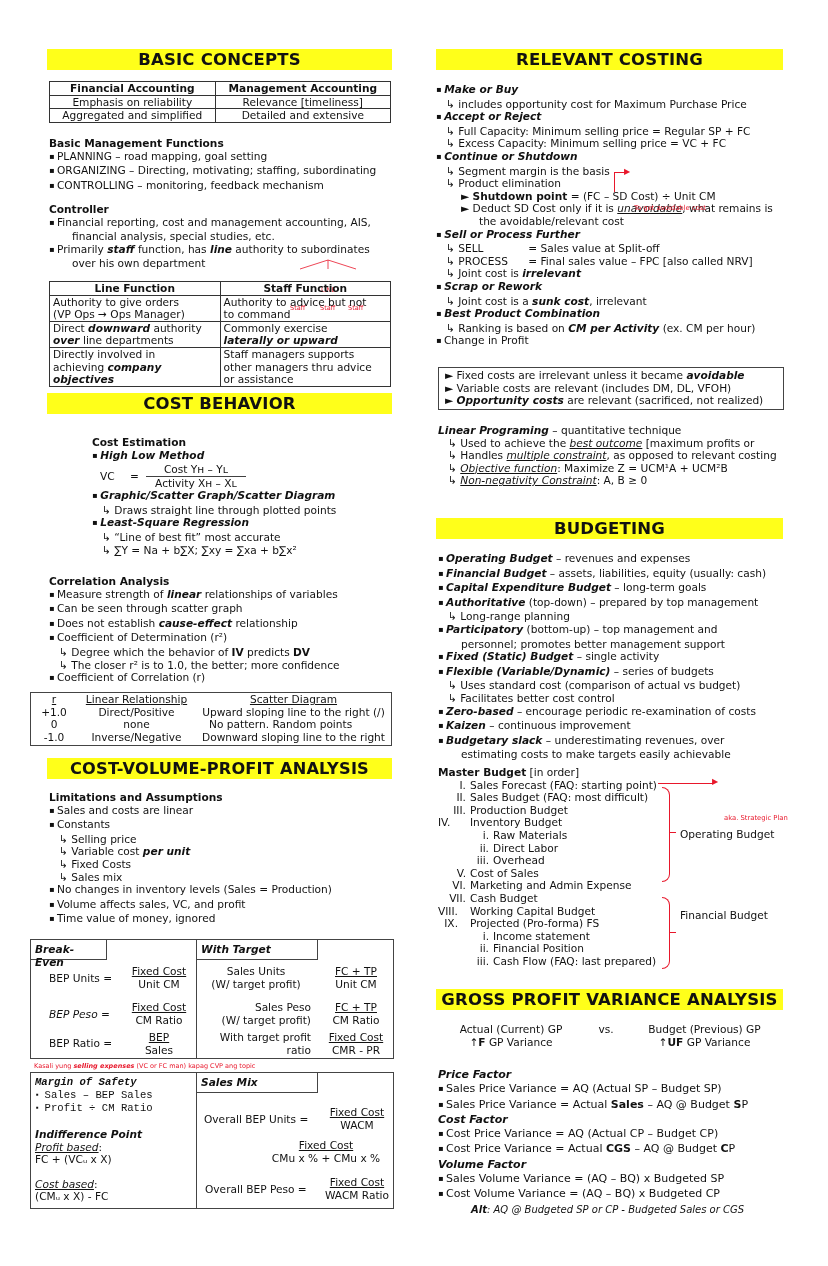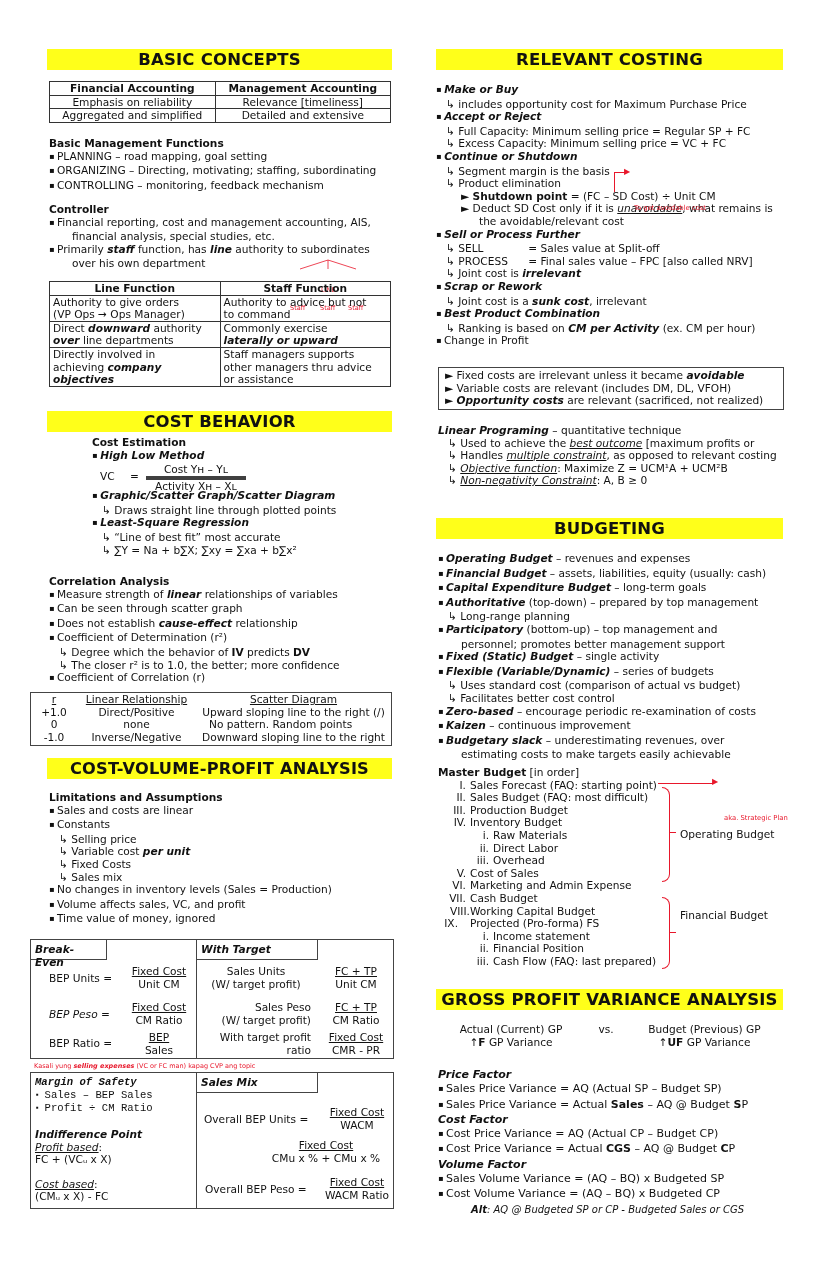--- a/index.html
+++ b/index.html
@@ -124,30 +124,30 @@
           </td>
       <td>
             <div>Staff managers supports</div>
             <div>other managers thru advice</div>
             <div>or assistance</div>
           </td>
     </tr>
   </tbody>
     </table>
 
-  <div class="abs banner" style="top:411px; left:0; width:345px;">COST BEHAVIOR</div>
+  <div class="abs banner" style="top:393px; left:0; width:345px;">COST BEHAVIOR</div>
 
   <div class="abs" style="top:436px; left:2px; width:345px;margin-left:43px;">
     <div class="line h">Cost Estimation</div>
     <div class="line bul bi">High Low Method</div>
     <div style="height:26px; position:relative;">
       <span class="abs" style="left:8px; top:7px;">VC</span>
       <span class="abs" style="left:38px; top:7px;">=</span>
       <span class="abs frac" style="left:54px; top:0; width:100px;">
-        <span class="num" style="text-decoration:none; border-bottom:4px solid #404040;">Cost Yʜ – Yʟ</span>
+        <span class="num" style="text-decoration:none; border-bottom:1px solid #404040;">Cost Yʜ – Yʟ</span>
         <span class="den">Activity Xʜ – Xʟ</span>
       </span>
     </div>
     <div class="line bul bi">Graphic/Scatter Graph/Scatter Diagram</div>
     <div class="line ind1">↳ <span>Draws straight line through plotted points</span></div>
     <div class="line bul bi">Least-Square Regression</div>
     <div class="line ind1">↳ <span>“Line of best fit” most accurate</span></div>
     <div class="line ind1">↳ <span>∑Y = Na + b∑X; ∑xy = ∑xa + b∑x²</span></div>
   </div>
 
@@ -350,21 +350,21 @@
         </div>
         <div class="line" style="display: flex;">
           <span style="display: inline-block; text-align: right; width: 32px; padding-right: 4px;">II.</span>
           <span>Sales Budget (FAQ: most difficult)</span>
         </div>
         <div class="line" style="display: flex;">
           <span style="display: inline-block; text-align: right; width: 32px; padding-right: 4px;">III.</span>
           <span>Production Budget</span>
         </div>
         <div class="line" style="display: flex;">
-          <span style="display: inline-block; text-align: right; width: 32px; padding-right: 4px;">IV.</span>
+          <span style="display: inline-block; width: 32px; padding-right: 4px;">IV.</span>
           <span>Inventory Budget</span>
         </div>
         <div class="line" style="display: flex;">
           <span style="display: inline-block; text-align: right; width: 55px; padding-right: 4px;">i.</span>
           <span>Raw Materials</span>
         </div>
         <div class="line" style="display: flex;">
           <span style="display: inline-block; text-align: right; width: 55px; padding-right: 4px;">ii.</span>
           <span>Direct Labor</span>
         </div>
@@ -378,21 +378,21 @@
         </div>
         <div class="line" style="display: flex;">
           <span style="display: inline-block; text-align: right; width: 32px; padding-right: 4px;">VI.</span>
           <span>Marketing and Admin Expense</span>
         </div>
         <div class="line" style="display: flex;">
           <span style="display: inline-block; text-align: right; width: 32px; padding-right: 4px;">VII.</span>
           <span>Cash Budget</span>
         </div>
         <div class="line" style="display: flex;">
-          <span style="display: inline-block; text-align: right; width: 32px; padding-right: 0;">VIII.</span>
+          <span style="display: inline-block; text-align: right; width: 32px; padding-right: 12px;">VIII.</span>
           <span>Working Capital Budget</span>
         </div>
         <div class="line" style="display: flex;">
           <span style="display: inline-block; text-align: right; width: 32px; padding-right: 12px;">IX.</span>
           <span>Projected (Pro-forma) FS</span>
         </div>
         <div class="line" style="display: flex;">
           <span style="display: inline-block; text-align: right; width: 55px; padding-right: 4px;">i.</span>
           <span>Income statement</span>
         </div>

